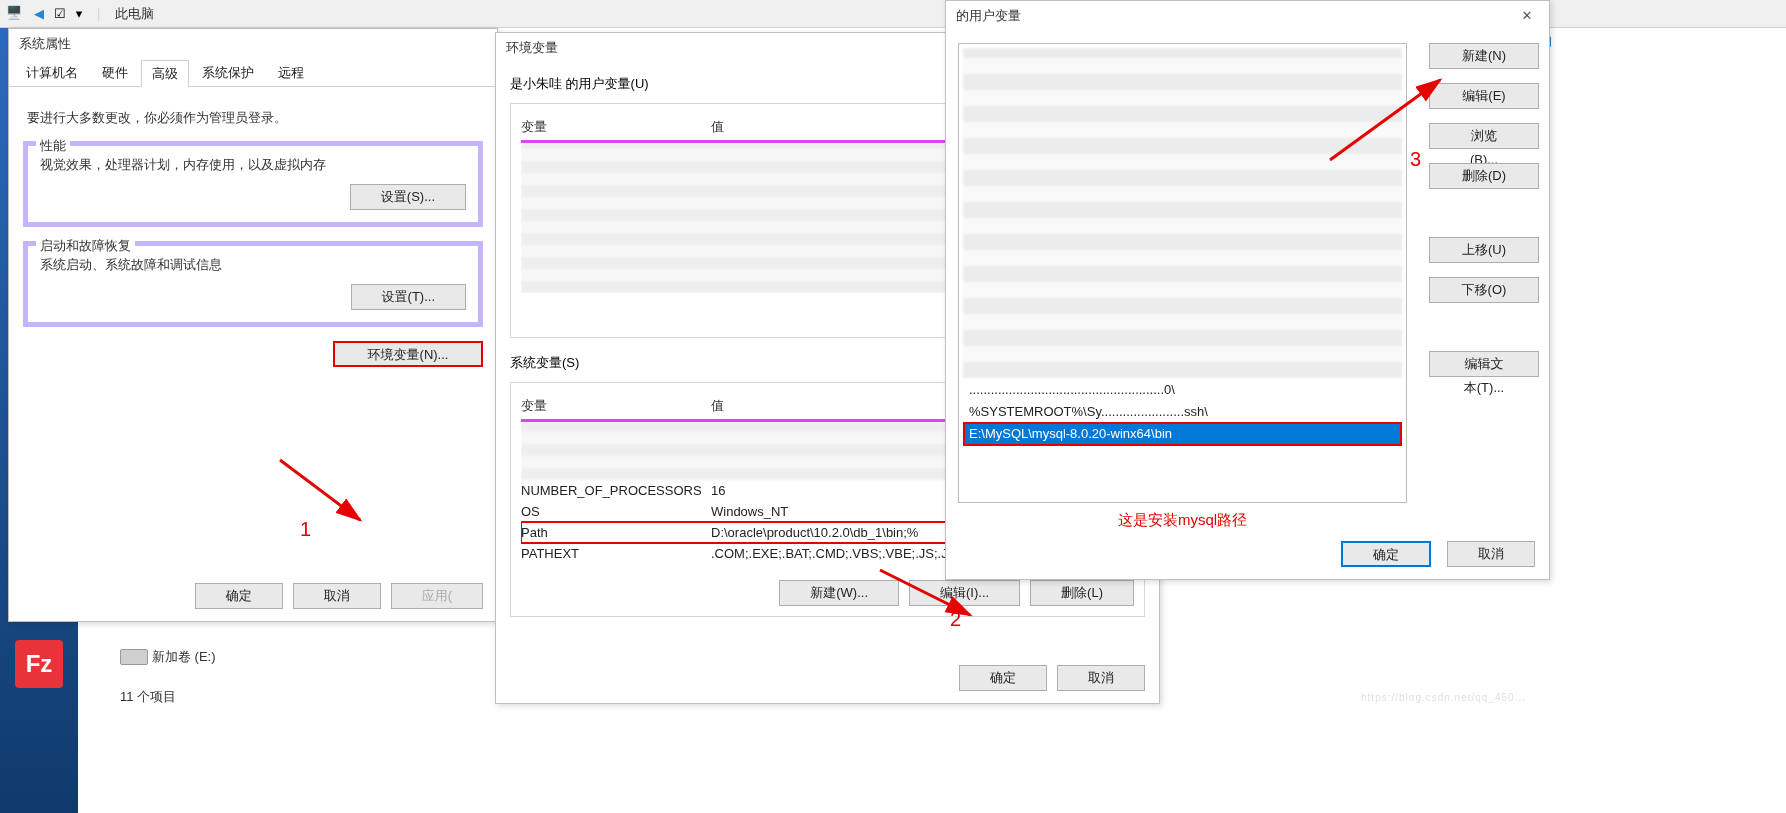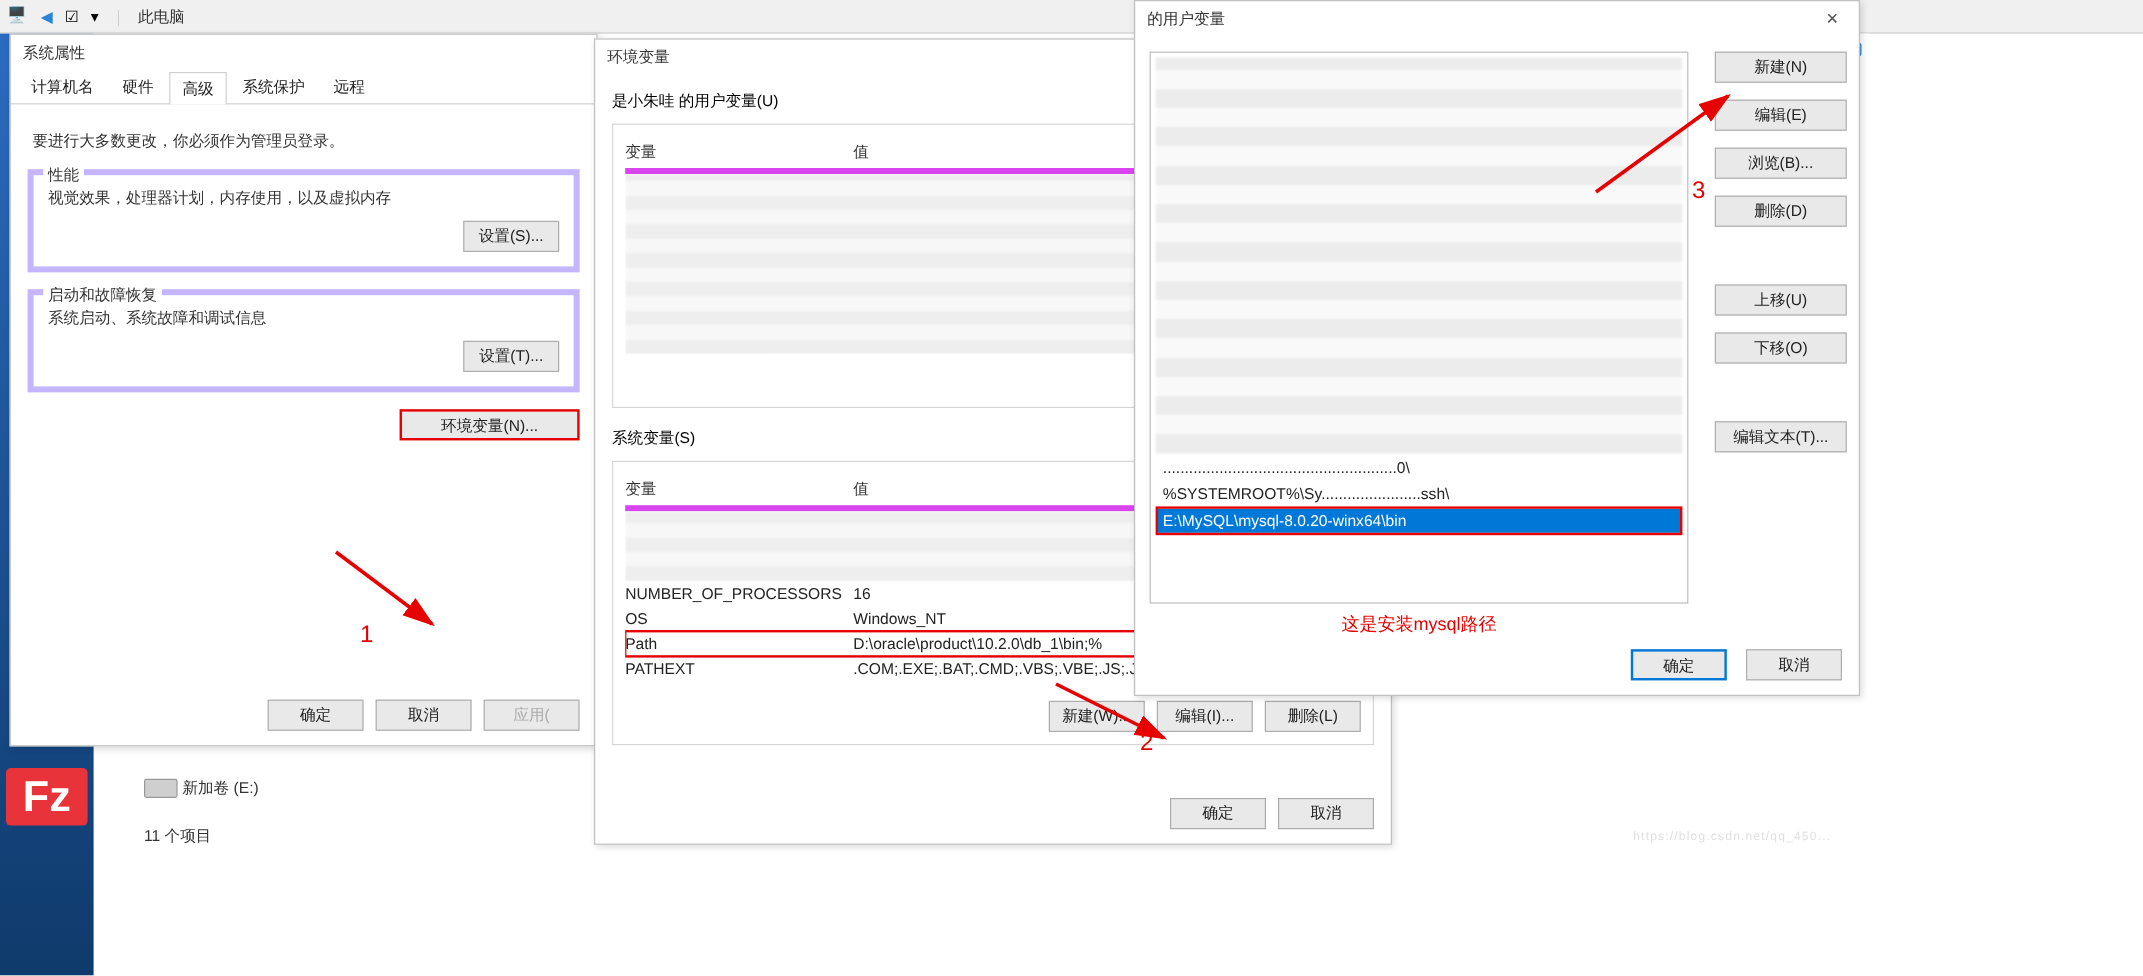--- a/index.html
+++ b/index.html
@@ -1,41 +1,41 @@
 <!DOCTYPE html>
 <html><head>
 <meta charset="utf-8">
 <style>
   * { box-sizing: border-box; font-family: "Microsoft YaHei", Tahoma, sans-serif; font-size: 13px; }
   body { margin: 0; width: 1786px; height: 813px; background: #ffffff; position: relative; overflow: hidden; }
   .taskbar-top { position: absolute; top: 0; left: 0; right: 0; height: 28px; background: #f0f0f0; border-bottom: 1px solid #d0d0d0; display: flex; align-items: center; padding: 0 6px; gap: 10px; }
   .taskbar-top .icon { width: 18px; height: 18px; display: inline-block; }
   .taskbar-top .title { color: #333; }
   .desktop-bg { position: absolute; top: 28px; left: 0; width: 78px; height: 785px; background: linear-gradient(#2b6bbf,#0f3a6b); }
-  .desktop-bg .dicon { width: 68px; height: 48px; margin: 12px auto; background: #e8333a; border-radius: 4px; display: flex; align-items: center; justify-content: center; color: #fff; font-size: 36px; font-weight: bold; }
+  .desktop-bg .dicon { width: 48px; height: 48px; margin: 12px auto; background: #e8333a; border-radius: 4px; display: flex; align-items: center; justify-content: center; color: #fff; font-size: 24px; font-weight: bold; }
   .win { position: absolute; background: #ffffff; border: 1px solid #bfbfbf; box-shadow: 2px 2px 6px rgba(0,0,0,0.15); }
   .win-title { height: 30px; line-height: 30px; padding: 0 10px; color: #333; display: flex; align-items: center; justify-content: space-between; }
   .win-title .close { width: 24px; height: 24px; text-align: center; line-height: 24px; color: #555; cursor: pointer; }
   .tabs { display: flex; border-bottom: 1px solid #d0d0d0; padding-left: 6px; }
   .tab { padding: 4px 10px; border: 1px solid transparent; border-bottom: none; margin-right: 2px; cursor: pointer; color: #222; }
   .tab.active { border-color: #d0d0d0; background: #fff; position: relative; top: 1px; }
   .section { padding: 12px 14px; }
   .groupbox { border: 5px solid #c4b5fd; padding: 10px 12px 12px 12px; margin-bottom: 14px; position: relative; }
   .groupbox .legend { position: absolute; top: -9px; left: 8px; background: #fff; padding: 0 4px; color: #333; }
   .groupbox .desc { color: #333; margin-bottom: 10px; }
   .btnrow { text-align: right; }
-  .btn { display: inline-block; min-width: 80px; height: 26px; line-height: 24px; padding: 0 10px; background: #e9e9e9; border: 1px solid #adadad; text-align: center; cursor: pointer; color: #222; }
+  .btn { display: inline-block; min-width: 80px; height: 26px; line-height: 24px; padding: 0 30px; background: #e9e9e9; border: 1px solid #adadad; text-align: center; cursor: pointer; color: #222; }
   .btn.primary { border: 2px solid #0078d7; }
   .btn.ghost { color: #aaa; }
   .env-btn-highlight { border: 2px solid #e60000 !important; }
   .intro { color: #333; margin: 10px 0 14px 4px; }
   .bottom-row { position: absolute; right: 14px; bottom: 12px; display: flex; gap: 10px; }
   
   .subgroup { border: 1px solid #d6d6d6; padding: 10px; margin: 10px 0 16px 0; }
-  .list-head { display: flex; border-bottom: 5px solid #d946ef; padding: 4px 0; color: #333; }
+  .list-head { display: flex; border-bottom: 3px solid #d946ef; padding: 4px 0; color: #333; }
   .list-head .col1 { width: 190px; }
   .list-body { height: 150px; overflow: hidden; position: relative; }
   .blurred { position: absolute; inset: 0; background: repeating-linear-gradient(0deg, #ededed 0 12px, #f7f7f7 12px 24px); filter: blur(1px); opacity: 0.9; }
   .sys-rows { height: 150px; overflow: hidden; }
   .sys-row { display: flex; padding: 3px 0; color: #222; }
   .sys-row .col1 { width: 190px; }
   .sys-row.selected { outline: 2px solid #e60000; outline-offset: -1px; }
   .subbtns { text-align: right; margin-top: 8px; display: flex; gap: 10px; justify-content: flex-end; }
   
   .d3-body { display: flex; height: calc(100% - 30px); }

